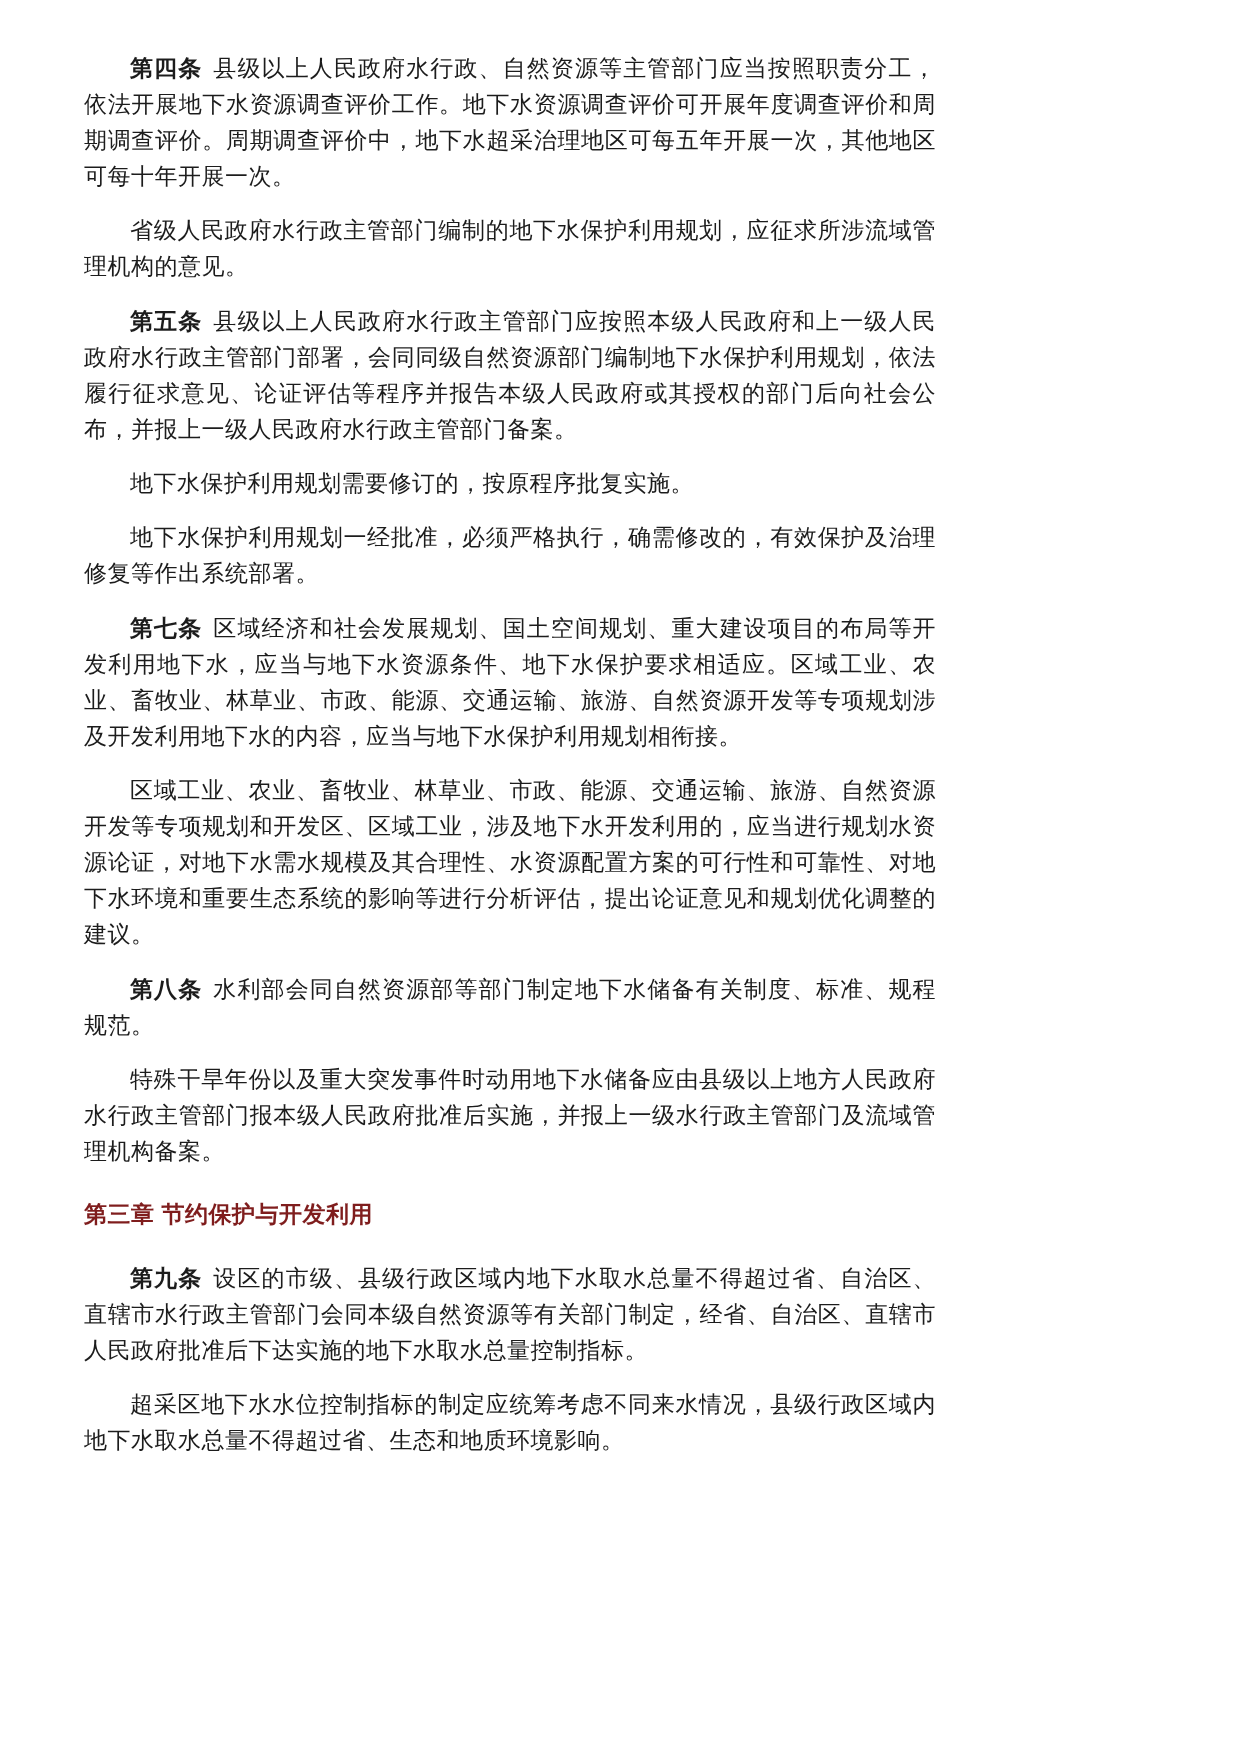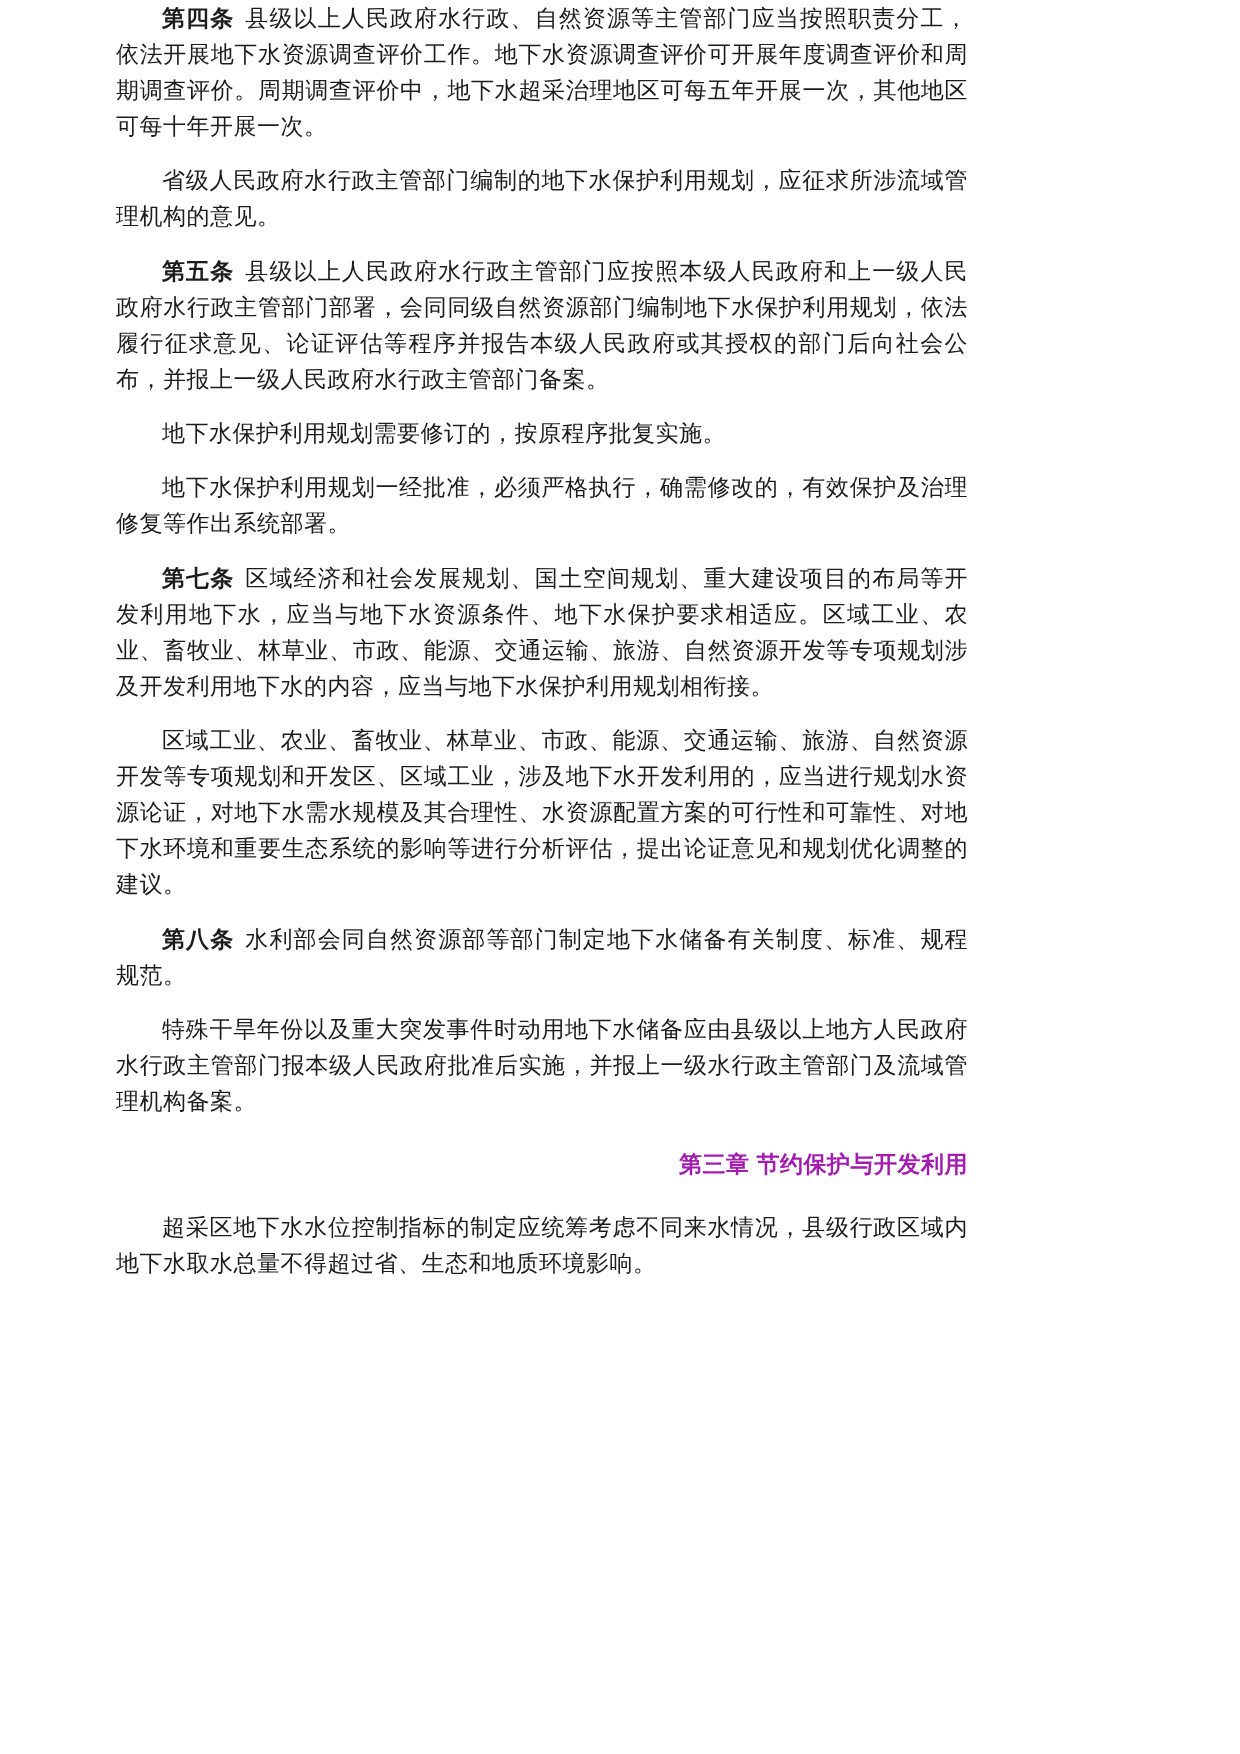--- a/index.html
+++ b/index.html
@@ -10,21 +10,22 @@
   body {
     width: 1240px;
     height: 1754px;
     position: relative;
     font-family: "Liberation Serif", "DejaVu Serif", serif;
     color: #1c1c1c;
   }
   .page {
     box-sizing: border-box;
     width: 852px;
-    margin-left: 116px;
+    margin-left: 84px;
+    padding-top: 50px;
   }
   p.para {
     margin: 0 0 18px 0;
     font-size: 23px;
     line-height: 36px;
     text-align: justify;
     text-indent: 2em;
     letter-spacing: 0.5px;
   }
   p.para .lead {
@@ -35,23 +36,23 @@
   p.para .lead:empty {
     display: none;
     margin-right: 0;
   }
   h2.chapter {
     margin: 26px 0 28px 0;
     font-family: "Liberation Sans", "DejaVu Sans", sans-serif;
     font-size: 23px;
     line-height: 36px;
     font-weight: 700;
-    text-align: right;
+    text-align: left;
     letter-spacing: 0.5px;
-    color: #a21caf;
+    color: #7f1d1d;
   }
 </style>
 </head>
 <body>
 
 <div class="page">
 
   <p class="para"><span class="lead">第四条</span><span class="body-text">县级以上人民政府水行政、自然资源等主管部门应当按照职责分工，依法开展地下水资源调查评价工作。地下水资源调查评价可开展年度调查评价和周期调查评价。周期调查评价中，地下水超采治理地区可每五年开展一次，其他地区可每十年开展一次。</span></p>
 
   <p class="para"><span class="body-text">省级人民政府水行政主管部门编制的地下水保护利用规划，应征求所涉流域管理机构的意见。</span></p>
@@ -67,16 +68,17 @@
 
   <p class="para"><span class="body-text">区域工业、农业、畜牧业、林草业、市政、能源、交通运输、旅游、自然资源开发等专项规划和开发区、区域工业，涉及地下水开发利用的，应当进行规划水资源论证，对地下水需水规模及其合理性、水资源配置方案的可行性和可靠性、对地下水环境和重要生态系统的影响等进行分析评估，提出论证意见和规划优化调整的建议。</span></p>
 
   <p class="para"><span class="lead">第八条</span><span class="body-text">水利部会同自然资源部等部门制定地下水储备有关制度、标准、规程规范。</span></p>
 
 
   <p class="para"><span class="body-text">特殊干旱年份以及重大突发事件时动用地下水储备应由县级以上地方人民政府水行政主管部门报本级人民政府批准后实施，并报上一级水行政主管部门及流域管理机构备案。</span></p>
 
   <h2 class="chapter">第三章 节约保护与开发利用</h2>
 
+  <p class="para"><span class="lead">第九条</span><span class="body-text">设区的市级、县级行政区域内地下水取水总量不得超过省、自治区、直辖市水行政主管部门会同本级自然资源等有关部门制定，经省、自治区、直辖市人民政府批准后下达实施的地下水取水总量控制指标。</span></p>
 
   <p class="para"><span class="body-text">超采区地下水水位控制指标的制定应统筹考虑不同来水情况，县级行政区域内地下水取水总量不得超过省、生态和地质环境影响。</span></p>
 
 </div>
 
 </body></html>

